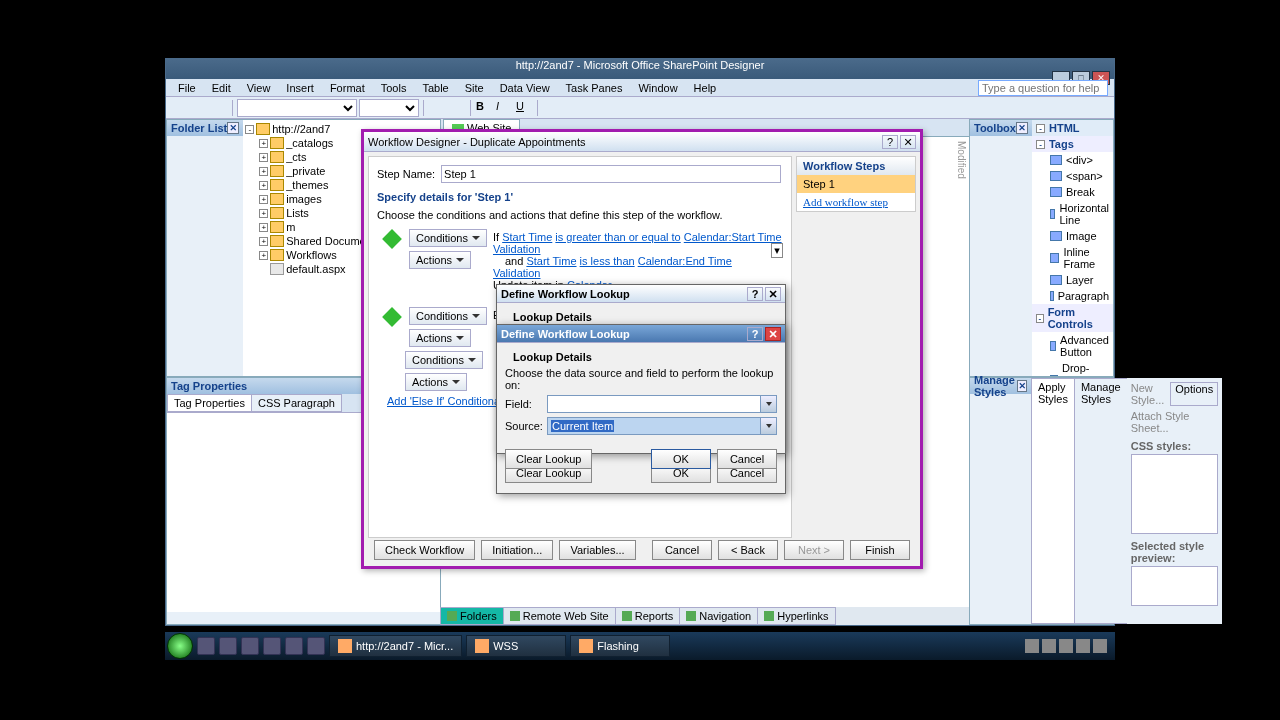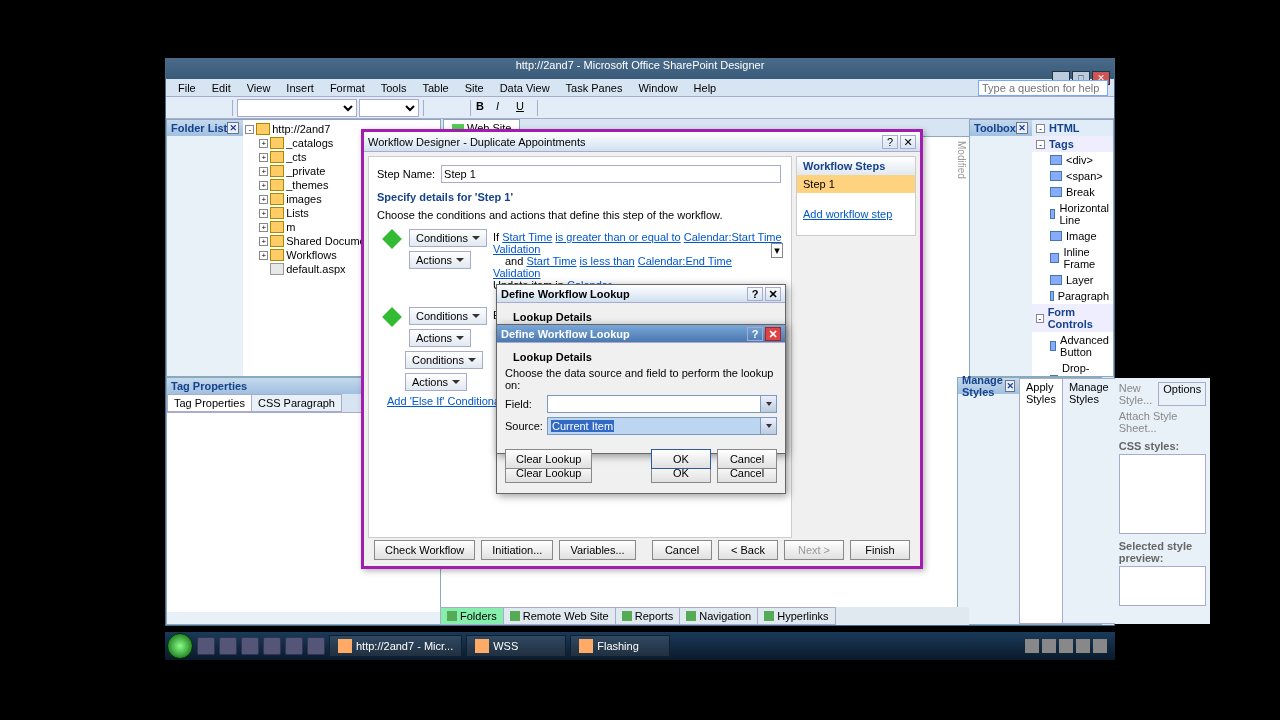--- a/index.html
+++ b/index.html
@@ -32,42 +32,42 @@
 .tagtabs .tab{padding:2px 6px;border:1px solid #aac;background:#e8f0f8;margin-right:-1px;}
 .tagtabs .tab.active{background:#fff;}
 
 .centerarea {position:absolute;left:275px;top:60px;right:145px;bottom:18px;background:#fff;}
 .doctabs { height:18px; display:flex;align-items:flex-end;background:#d7e4f2;border-bottom:1px solid #8ab; }
 .doctabs .tab{padding:2px 8px;border:1px solid #8ab;border-bottom:none;background:#fff;margin-left:2px;}
 .doctabs .tab .ic{display:inline-block;width:12px;height:10px;background:#5c5;margin-right:3px;vertical-align:middle;}
 
 .viewtabs{position:absolute;left:275px;right:145px;bottom:0;height:18px;background:#e0e8f0;display:flex;align-items:center;}
 .viewtabs .vt{padding:2px 6px;border:1px solid #aac;margin-left:-1px;display:flex;align-items:center;gap:3px;}
-.viewtabs .vt.active{background:#86efac;}
+.viewtabs .vt.active{background:#14b8a6;}
 .viewtabs .vic{width:10px;height:10px;background:#5a5;}
 
 .toolbox { position:absolute; right:0;top:60px;width:145px;height:258px; }
-.mstyles { position:absolute; right:12px;top:318px;width:145px;height:248px; }
+.mstyles { position:absolute; right:0;top:318px;width:145px;height:248px; }
 .tbsection { background:#e0ecf8;padding:2px 4px;font-weight:bold;color:#15428b;display:flex;align-items:center; }
 .tbsection .exp{width:9px;height:9px;border:1px solid #888;margin-right:4px;text-align:center;line-height:7px;font-size:8px;background:#fff;}
 .tbitem { padding:2px 4px 2px 18px;display:flex;align-items:center;gap:4px; }
 .tbitem .ic{width:12px;height:10px;background:#8af;border:1px solid #47a;}
 
 
 .wfdlg { position:absolute; left:195px; top:70px; width:562px; height:440px; background:#f0f0f0; border:3px solid #a21caf; box-shadow:2px 2px 6px rgba(0,0,0,.3); }
 .wfdlg .dtitle{height:20px;background:linear-gradient(#fff,#d0e0f0);display:flex;align-items:center;padding:0 4px;border-bottom:1px solid #aac;}
 .wfdlg .dtitle .dbtn{width:16px;height:14px;border:1px solid #aac;margin-left:2px;text-align:center;line-height:12px;cursor:pointer;}
 .wfdlg .dtitle .dbtn:first-of-type{margin-left:auto;}
 .wfbody{display:flex;height:390px;}
 .wfmain{flex:1;padding:8px;background:#fff;margin:4px;border:1px solid #ccc;overflow:hidden;}
 .wfside{width:120px;margin:4px 4px 4px 0;}
 .wfsteps{border:1px solid #ccc;background:#fff;}
 .wfsteps .hdr{background:linear-gradient(#fff,#e0e8f0);padding:3px 6px;font-weight:bold;color:#15428b;}
 .wfsteps .step{padding:3px 6px;background:#ffd27f;}
-.wfsteps .add{padding:15px 6px;color:#0058cc;text-decoration:underline;cursor:pointer;}
+.wfsteps .add{padding:3px 6px;color:#0058cc;text-decoration:underline;cursor:pointer;font-family:Liberation Serif, serif;}
 .stepname{display:flex;align-items:center;gap:6px;margin-bottom:8px;}
 .stepname input{border:1px solid #aac;padding:2px;width:340px;}
 .specify{color:#15428b;font-weight:bold;margin:6px 0;}
 .choose{margin:4px 0 8px;}
 .condblock{display:flex;align-items:flex-start;gap:6px;margin:4px 0;}
 .diamond{width:14px;height:14px;background:#3b3;transform:rotate(45deg);margin:3px 4px 0 8px;}
 .cabtn{border:1px solid #aac;background:linear-gradient(#fff,#e0e8f0);padding:2px 6px;cursor:pointer;display:inline-flex;align-items:center;gap:4px;}
 .cabtn .dd{border-left:4px solid transparent;border-right:4px solid transparent;border-top:4px solid #333;}
 .condtext{flex:1;padding-top:2px;}
 .condtext .u{text-decoration:underline;color:#0058cc;cursor:pointer;}

